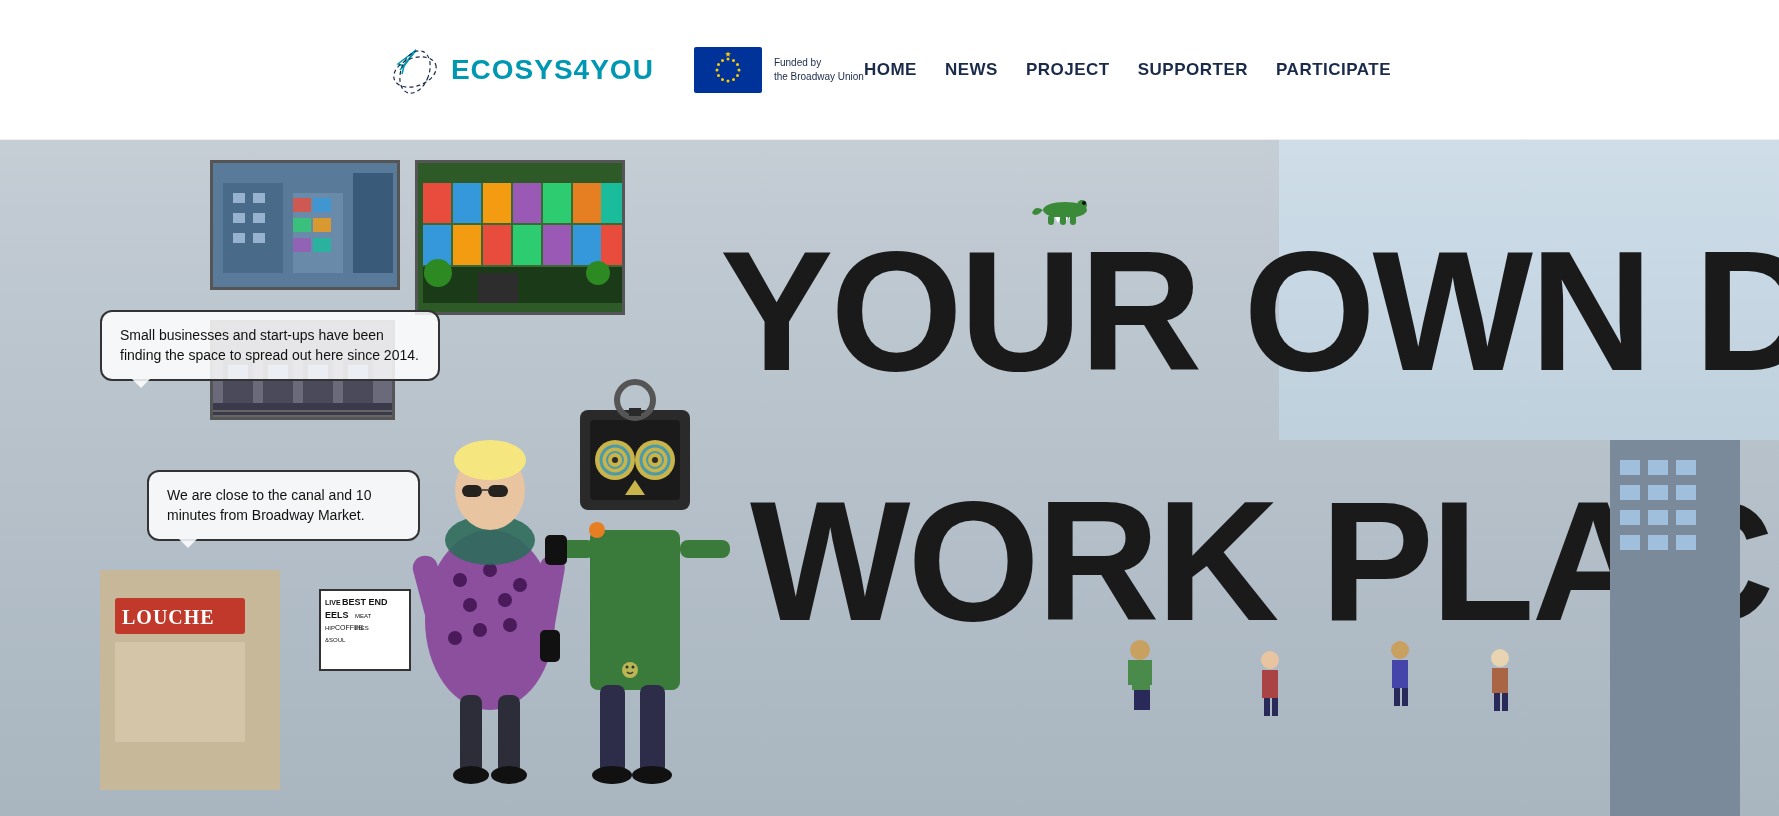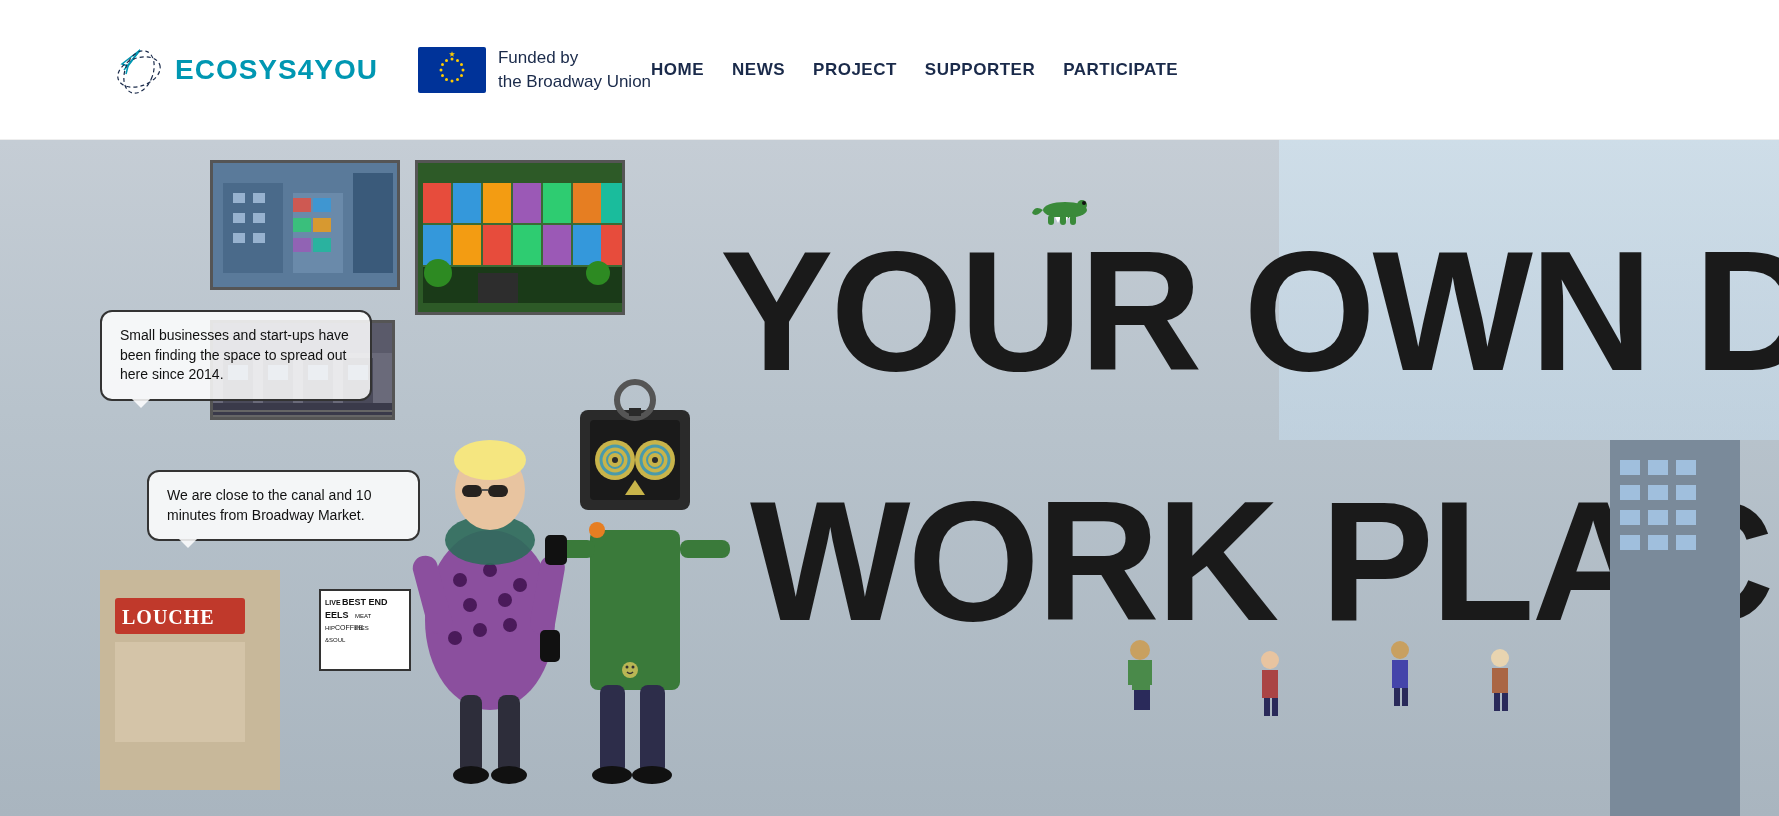--- a/index.html
+++ b/index.html
@@ -2,21 +2,21 @@
 <html><head>
   <meta charset="utf-8">
   <style>
     * { margin: 0; padding: 0; box-sizing: border-box; }
     body { font-family: Arial, sans-serif; background: #fff; width: 1779px; overflow-x: hidden; }
 
     
     header {
       display: flex;
       align-items: center;
-      justify-content: flex-start;
+      justify-content: center;
       padding: 18px 112px;
       background: #fff;
       border-bottom: 1px solid #eee;
       height: 140px;
     }
 
     .header-left {
       display: flex;
       align-items: center;
       gap: 40px;
@@ -62,21 +62,21 @@
       align-items: center;
       justify-content: center;
       position: relative;
       border-radius: 2px;
     }
     .eu-flag svg {
       width: 60px;
       height: 40px;
     }
     .eu-text {
-      font-size: 17px;
+      font-size: 10px;
       color: #1a2a4a;
       line-height: 1.4;
     }
     .eu-text .line1 {
       font-weight: 400;
     }
     .eu-text .line2 {
       font-weight: 400;
     }
 
@@ -324,21 +324,21 @@
         <rect x="95" y="42" width="20" height="15" fill="#8aacca" opacity="0.7"></rect>
         <rect x="135" y="42" width="20" height="15" fill="#8aacca" opacity="0.7"></rect>
 
         <rect x="0" y="80" width="185" height="20" fill="#3a3a4a"></rect>
 
         <line x1="0" y1="88" x2="185" y2="88" stroke="#666" stroke-width="2"></line>
         <line x1="0" y1="93" x2="185" y2="93" stroke="#666" stroke-width="2"></line>
       </svg>
     </div>
 
-    <div style="position:absolute; top:170px; left:100px; width:272px;">
+    <div style="position:absolute; top:170px; left:100px; width:340px;">
       <div class="speech-bubble">
         <span>Small businesses and start-ups have been finding the space to spread out here since 2014.</span>
       </div>
     </div>
 
     <div style="position:absolute; top:330px; left:130px; width:290px;padding-left:17px;">
       <div class="speech-bubble">
         <span>We are close to the canal and 10 minutes from Broadway Market.</span>
       </div>
     </div>

